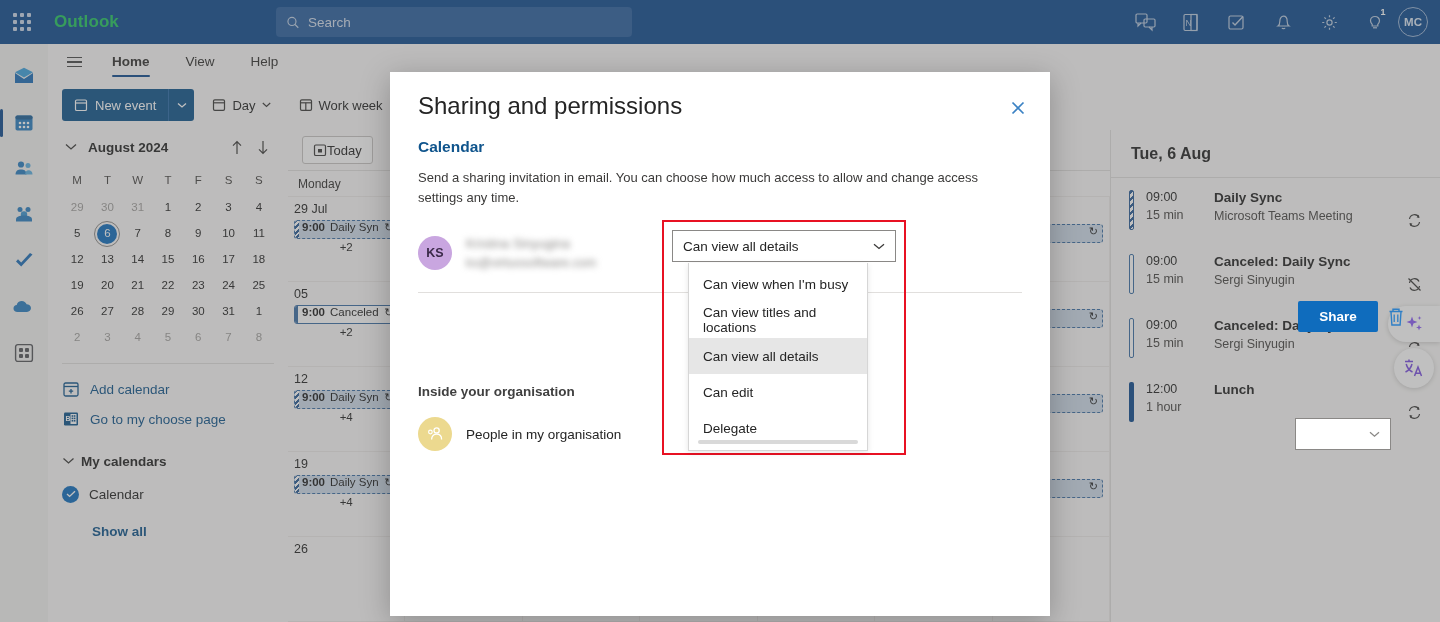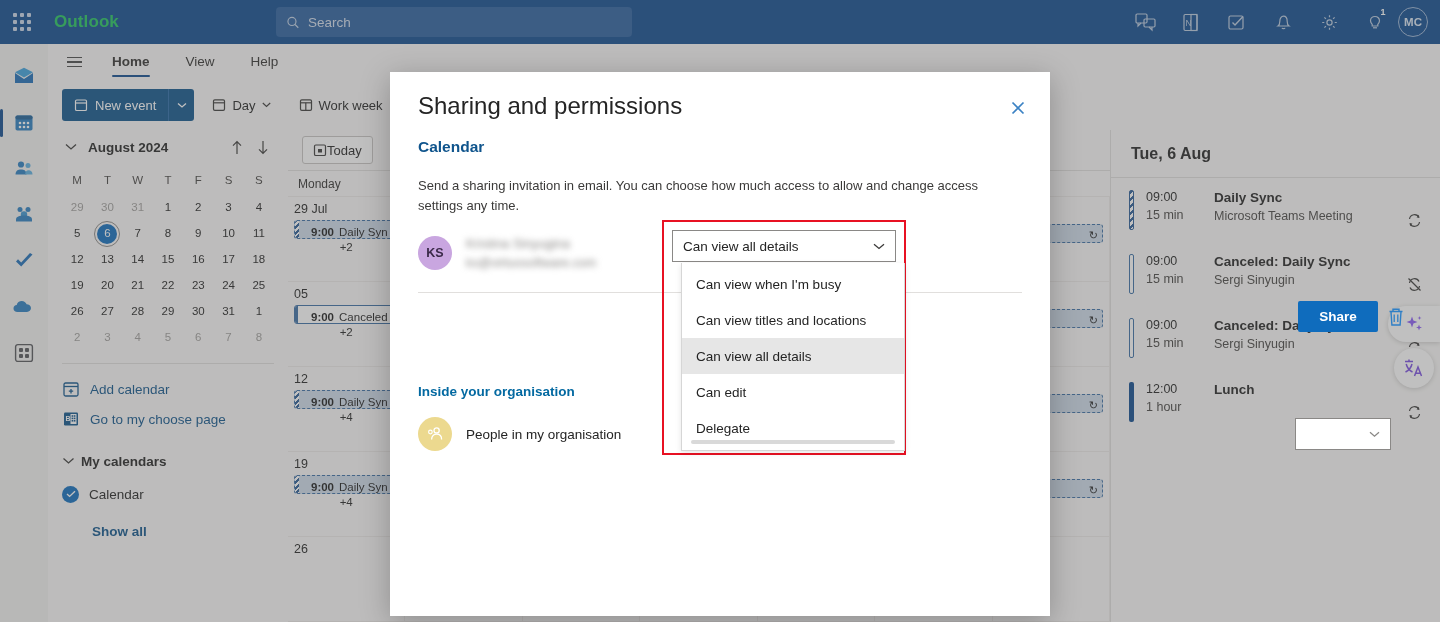--- a/index.html
+++ b/index.html
@@ -100,22 +100,22 @@
   .calhead { height:40px; display:flex; align-items:center; padding-left:14px; }
   .todaybtn { height:28px; border:1px solid #c8c6c4; border-radius:3px; display:flex; align-items:center; padding:0 10px; font-size:13px; color:#242424; background:#fff; cursor:pointer; }
   .gridwrap { position:absolute; left:0; top:40px; right:0; bottom:0; border-top:1px solid #e1dfdd; }
   .dowrow { display:grid; grid-template-columns:repeat(7,1fr); height:26px; border-bottom:1px solid #edebe9; }
   .dowrow div { font-size:12px; color:#323130; padding-left:10px; line-height:26px; }
   .weeks { display:grid; grid-template-rows:repeat(5,1fr); height:calc(100% - 26px); }
   .week { display:grid; grid-template-columns:repeat(7,1fr); border-bottom:1px solid #edebe9; }
   .cell { border-right:1px solid #edebe9; padding:5px 6px 0; position:relative; overflow:hidden; }
   .daynum { font-size:12.5px; color:#242424; margin-bottom:4px; }
   .chip {
-    height:19px; border-radius:3px; display:flex; align-items:flex-end; gap:5px;
-    font-size:11.5px; padding:0 4px 0 16px; margin-bottom:2px; position:relative; cursor:pointer;
+    height:19px; border-radius:3px; display:flex; align-items:flex-start; gap:5px;
+    font-size:11.5px; padding:0 4px 0 7px; margin-bottom:2px; position:relative; cursor:pointer;
     white-space:nowrap; overflow:hidden;
   }
   .chip.tent {
     background:#cfdcea; color:#1b1b1b; border:1px dashed #3a6ea5;
   }
   .chip.tent::before {
     content:""; position:absolute; left:0; top:0; bottom:0; width:4px;
     background: repeating-linear-gradient(135deg,#2b5c96 0 2px,#ffffff 2px 4px);
   }
   .chip.cancel { background:#ffffff; color:#1b1b1b; border:1px solid #3a6ea5; }
@@ -147,50 +147,50 @@
 
   
   .scrim { position:absolute; inset:0; background:rgba(90,90,90,.38); }
   .modal {
     position:absolute; left:390px; top:72px; width:660px; height:544px; background:#fff;
     box-shadow:0 6px 28px rgba(0,0,0,.25);
   }
   .m-title { position:absolute; left:28px; top:20px; font-size:24px; color:#242424; }
   .m-close { position:absolute; right:18px; top:22px; width:28px; height:28px; display:flex; align-items:center; justify-content:center; cursor:pointer; }
   .m-sec { position:absolute; left:28px; top:66px; font-size:15.5px; font-weight:700; color:#0f548c; }
-  .m-desc { position:absolute; left:28px; top:104px; width:600px; font-size:13px; color:#3b3a39; line-height:20px; }
+  .m-desc { position:absolute; left:28px; top:96px; width:600px; font-size:13px; color:#3b3a39; line-height:20px; }
   .m-row { position:absolute; left:28px; top:155px; width:604px; height:52px; display:flex; align-items:center; }
   .av-ks { width:34px; height:34px; border-radius:50%; background:#c9a6e0; color:#3b2a49; font-size:12.5px; font-weight:700; display:flex; align-items:center; justify-content:center; }
   .pinfo { margin-left:14px; width:200px; }
   .blurtxt { color:#8a8886; font-size:13px; filter:blur(3.4px); user-select:none; }
   .blurtxt.n2 { font-size:12.5px; margin-top:5px; }
   .share-btn {
     position:absolute; left:908px; top:229px; width:80px; height:31px; background:#0f6cbd; color:#fff;
     font-size:13.5px; font-weight:600; display:flex; align-items:center; justify-content:center; border-radius:2px; cursor:pointer;
   }
   .trash { position:absolute; left:996px; top:234px; width:20px; height:22px; cursor:pointer; }
   .m-div { position:absolute; left:28px; top:220px; width:604px; height:1px; background:#e1dfdd; }
-  .m-sec2 { position:absolute; left:28px; top:312px; font-size:13.5px; font-weight:700; color:#0369a1; }
+  .m-sec2 { position:absolute; left:28px; top:312px; font-size:13.5px; font-weight:700; color:#404040; }
   .m-row2 { position:absolute; left:28px; top:345px; display:flex; align-items:center; }
   .av-org { width:34px; height:34px; border-radius:50%; background:#ecd98f; display:flex; align-items:center; justify-content:center; }
   .org-lab { margin-left:14px; font-size:13.5px; color:#242424; }
   .sel2 {
     position:absolute; left:905px; top:346px; width:96px; height:32px; border:1px solid #8a8886; background:#fff;
     display:flex; align-items:center; justify-content:flex-end; padding-right:10px; cursor:pointer;
   }
 
   
   .dd-wrap { position:absolute; left:662px; top:220px; width:244px; height:235px; border:2.5px solid #e81123; }
   .dd-btn {
     position:absolute; left:8px; top:8px; width:224px; height:32px; border:1px solid #8a8886; background:#fff;
     display:flex; align-items:center; padding:0 10px; font-size:13.5px; color:#242424; cursor:pointer;
   }
   .dd-btn .dcv { margin-left:auto; }
   .dd-list {
-    position:absolute; left:17px; top:41px; width:224px; background:#fff; border:1px solid #d6d6d6;
+    position:absolute; left:24px; top:41px; width:180px; background:#fff; border:1px solid #d6d6d6;
     border-top:0; box-shadow:0 2px 6px rgba(0,0,0,.10); padding:3px 0 4px;
   }
   .dd-opt { height:36px; display:flex; align-items:center; padding:0 14px; font-size:13.5px; color:#242424; cursor:pointer; }
   .dd-opt.hi { background:#e6e6e6; }
   .dd-scroll { position:absolute; left:9px; right:9px; bottom:6px; height:4px; background:#d9d9d9; border-radius:2px; }
 </style>
 </head>
 <body>
 
 <div class="app">

